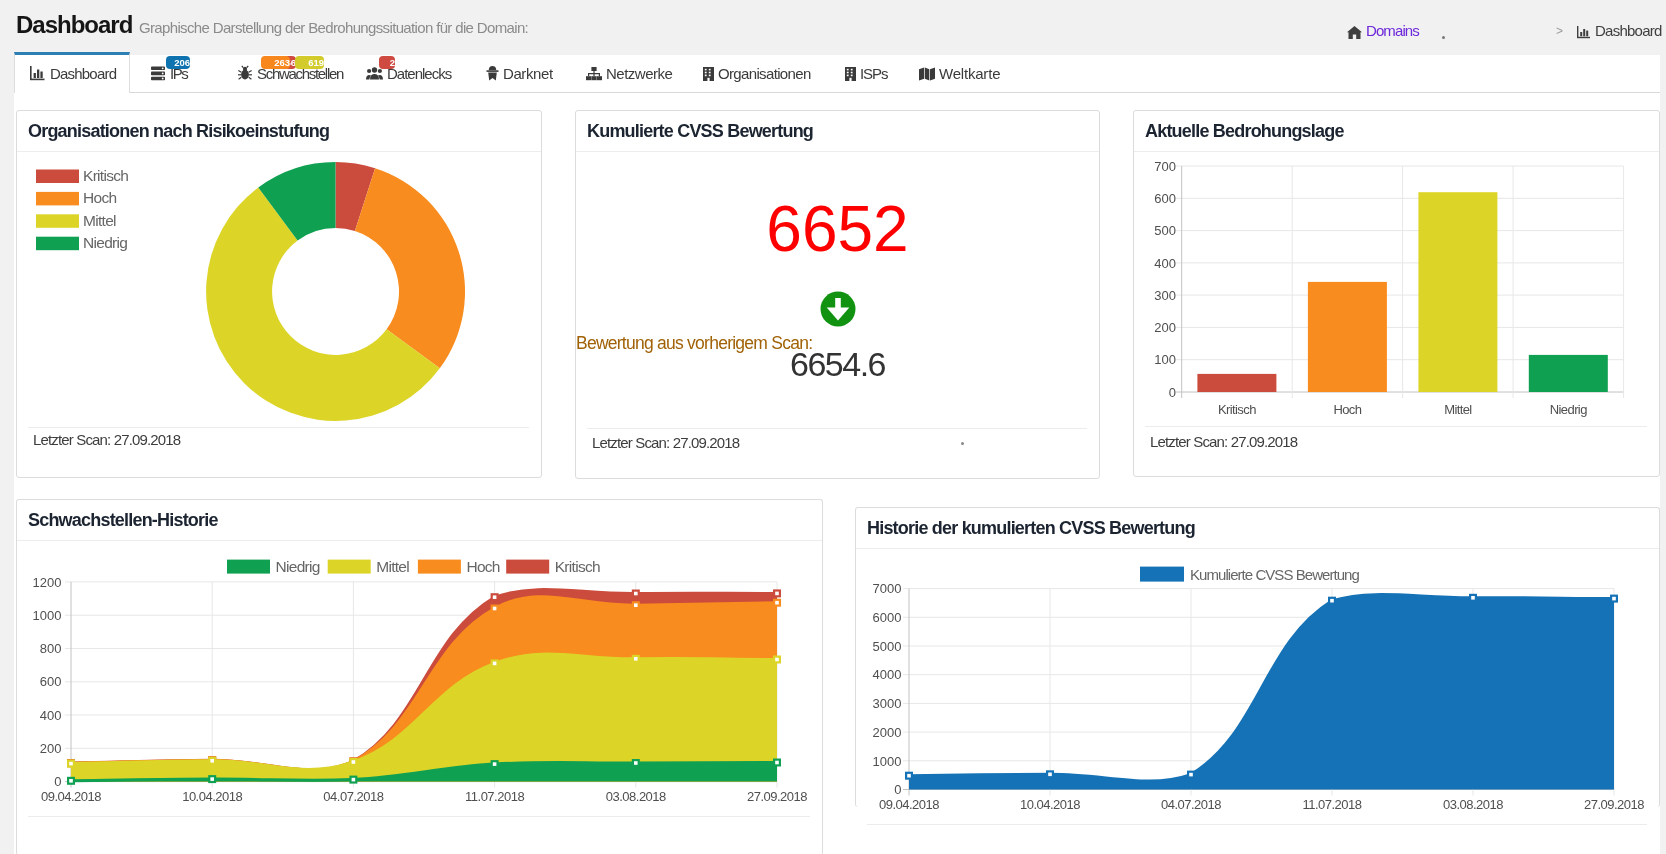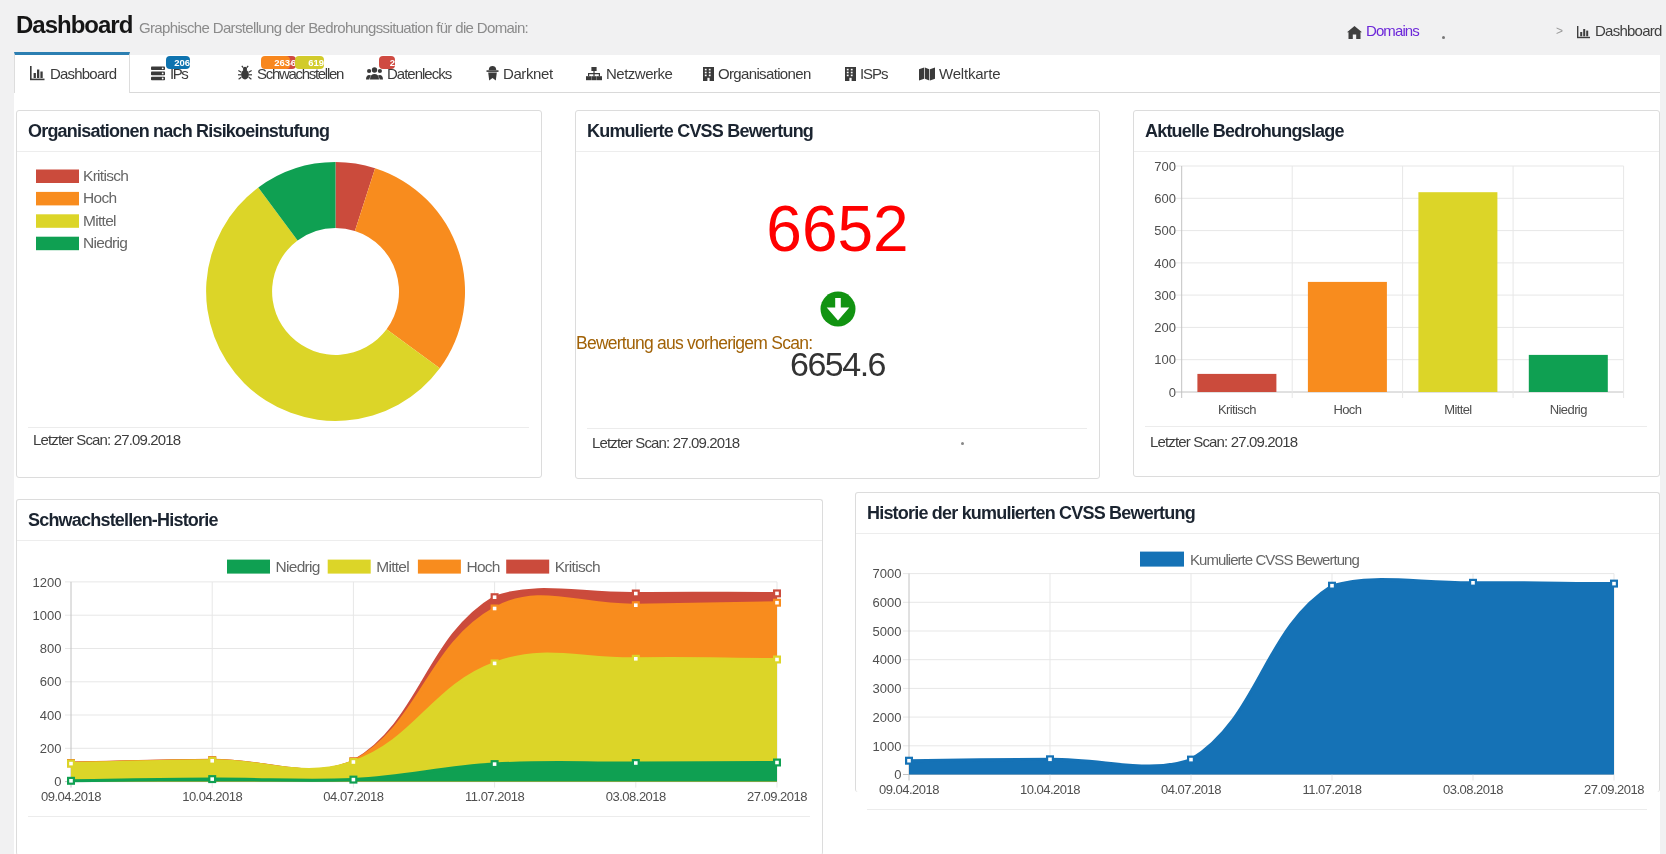--- a/index.html
+++ b/index.html
@@ -274,21 +274,21 @@
     <text x="55.0" y="302" text-anchor="middle" class="tick tickd">09.04.2018</text>
         <text x="196.2" y="302" text-anchor="middle" class="tick tickd">10.04.2018</text>
         <text x="337.4" y="302" text-anchor="middle" class="tick tickd">04.07.2018</text>
         <text x="478.6" y="302" text-anchor="middle" class="tick tickd">11.07.2018</text>
         <text x="619.8" y="302" text-anchor="middle" class="tick tickd">03.08.2018</text>
         <text x="761.0" y="302" text-anchor="middle" class="tick tickd">27.09.2018</text>
   </svg>
   <div class="pfoot" style="top:316px;"></div>
 </div>
 
-<div class="panel" style="left:855px;top:492px;width:805px;height:300px;border-bottom:none;">
+<div class="panel" style="left:855px;top:507px;width:805px;height:300px;border-bottom:none;">
   <div class="ptitle">Historie der kumulierten CVSS Bewertung</div>
   <div class="phead"></div>
   <svg class="abs" style="left:-1px;top:-1px" width="805" height="315" viewBox="0 0 805 315">
     <line x1="48" y1="282.5" x2="759.0" y2="282.5" stroke="#c2c2c2" stroke-width="1"></line>
         <line x1="48" y1="253.8" x2="759.0" y2="253.8" stroke="#e7e7e7" stroke-width="1"></line>
         <line x1="48" y1="225.1" x2="759.0" y2="225.1" stroke="#e7e7e7" stroke-width="1"></line>
         <line x1="48" y1="196.4" x2="759.0" y2="196.4" stroke="#e7e7e7" stroke-width="1"></line>
         <line x1="48" y1="167.7" x2="759.0" y2="167.7" stroke="#e7e7e7" stroke-width="1"></line>
         <line x1="48" y1="139.0" x2="759.0" y2="139.0" stroke="#e7e7e7" stroke-width="1"></line>
         <line x1="48" y1="110.3" x2="759.0" y2="110.3" stroke="#e7e7e7" stroke-width="1"></line>

